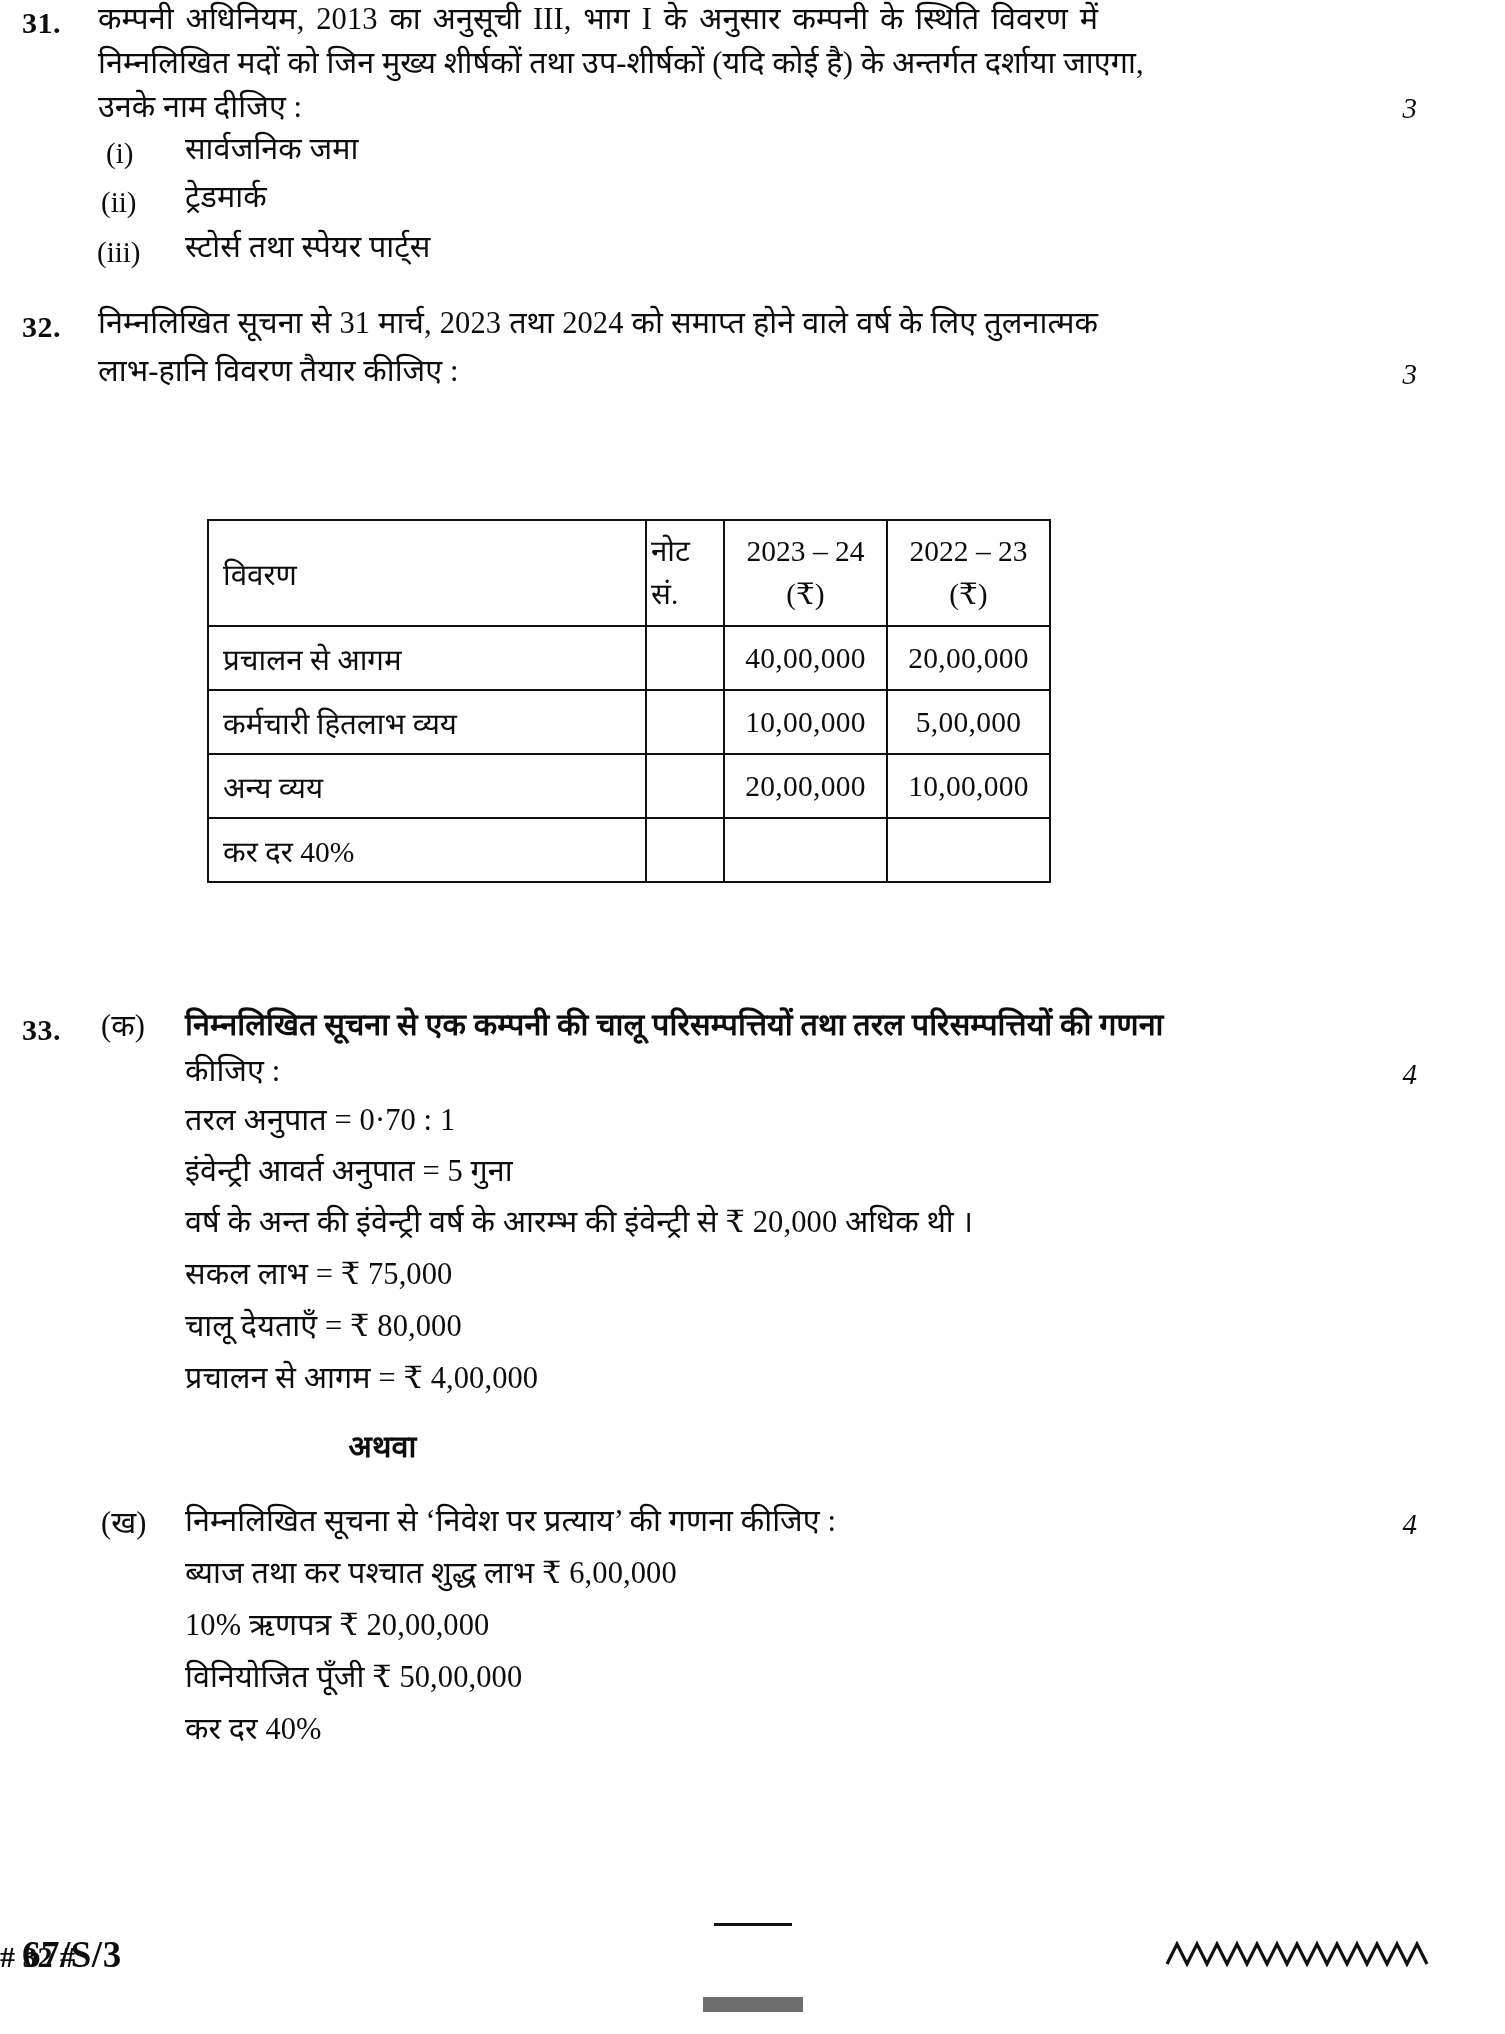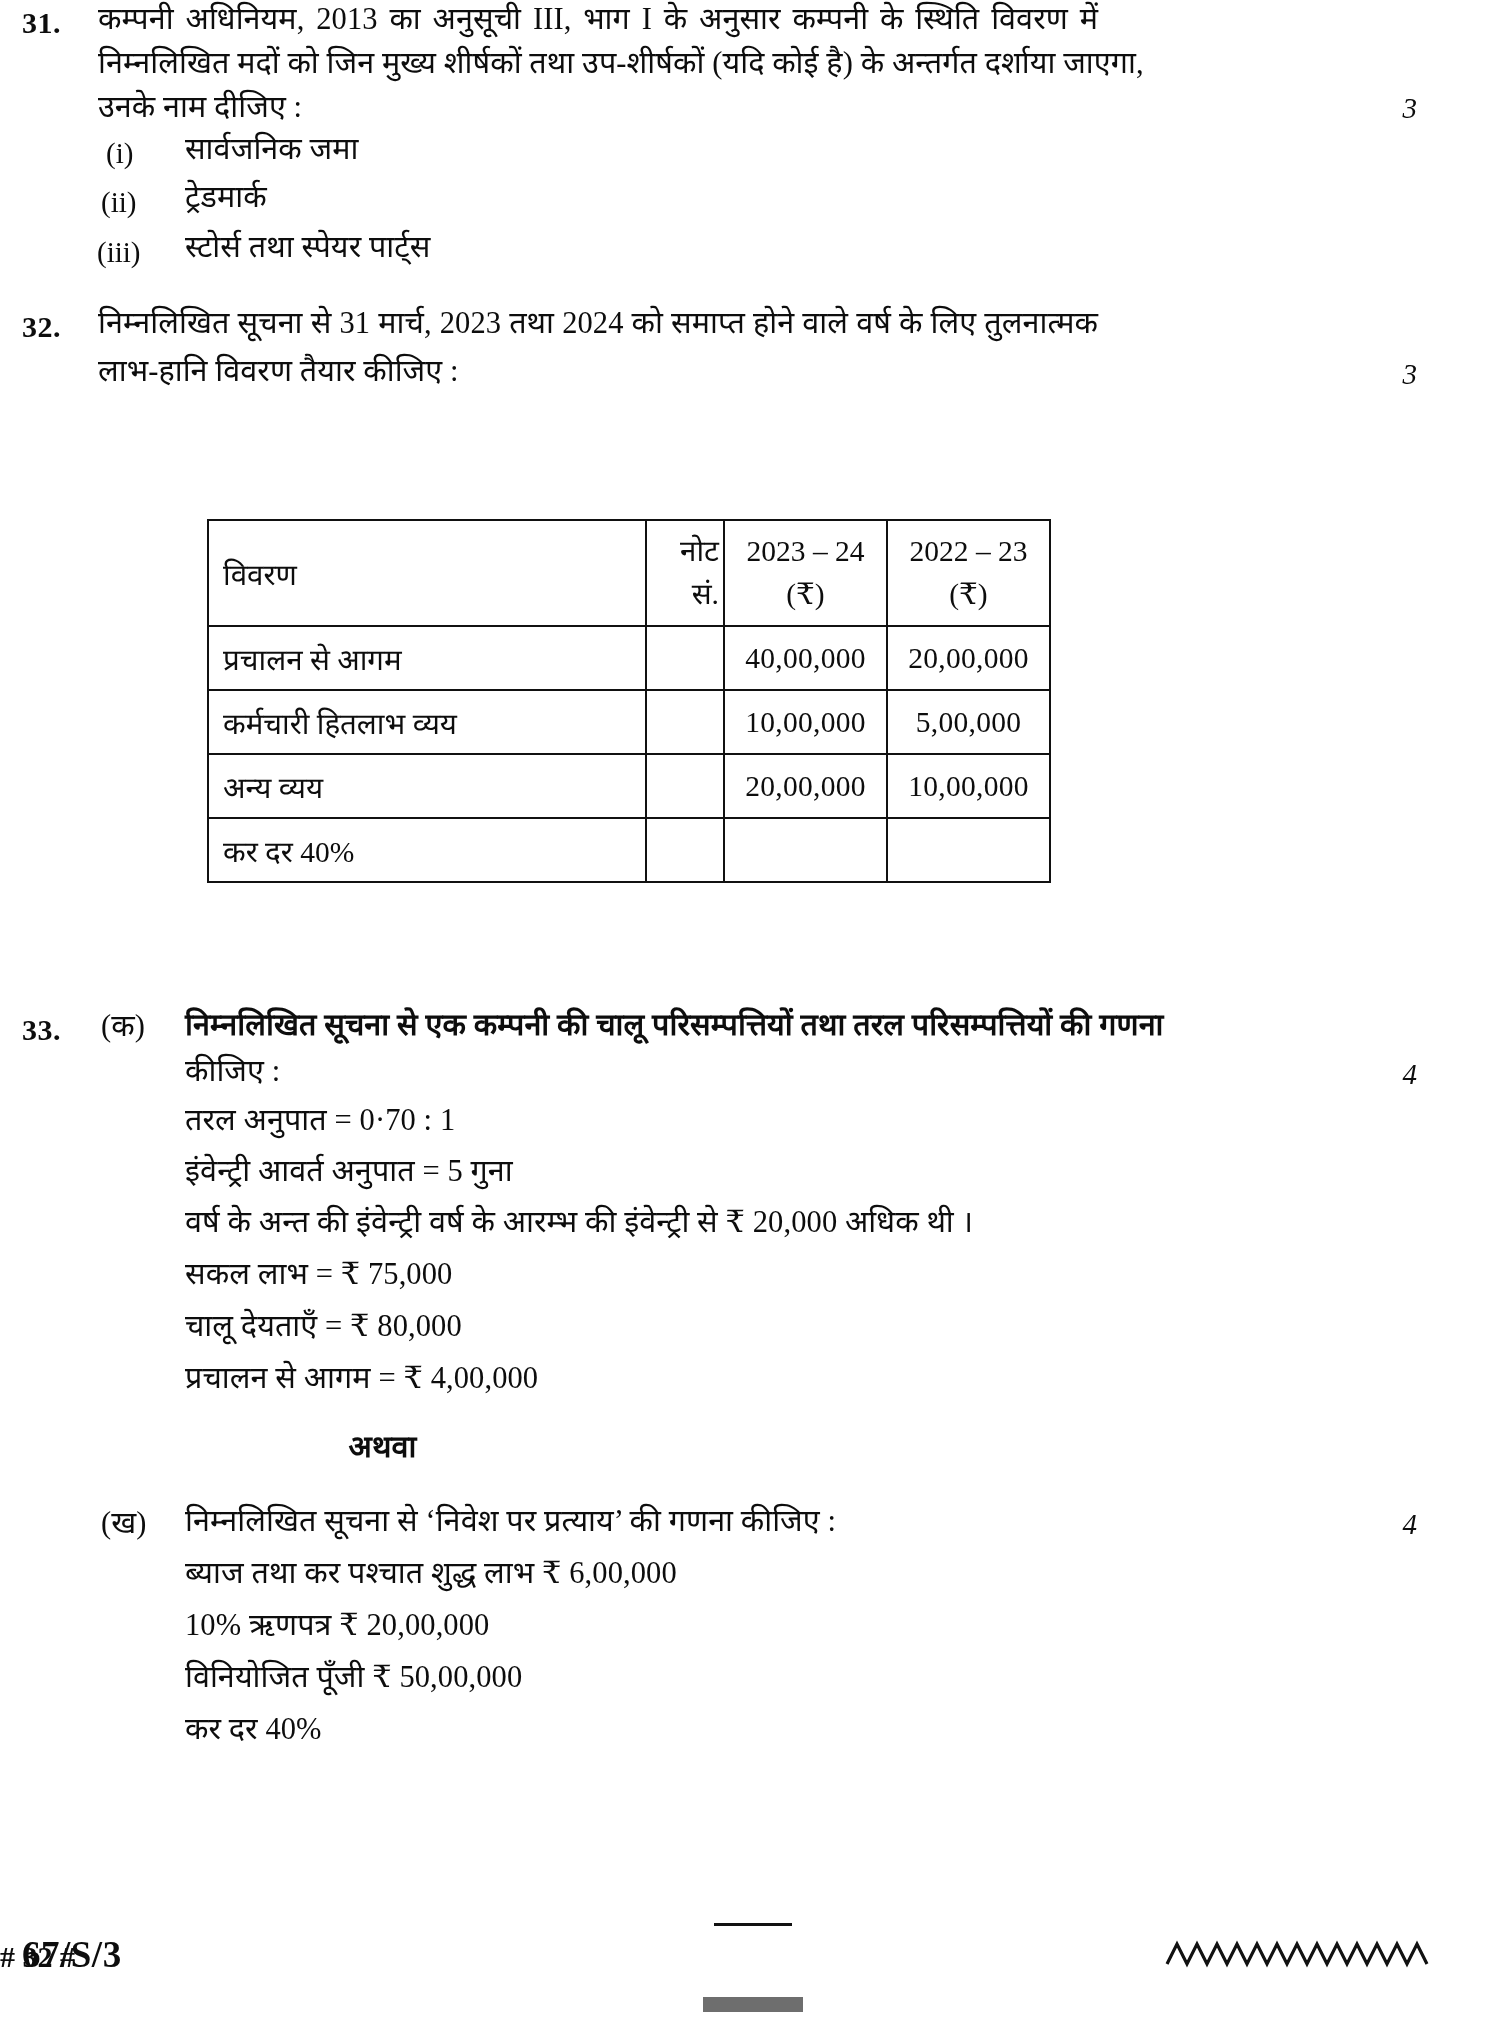--- a/index.html
+++ b/index.html
@@ -78,21 +78,21 @@
   .c-y2  { width: 163px; }
 
   .hd-part {
     height: 104px;
     padding-left: 14px !important;
     vertical-align: middle;
     text-align: left;
   }
   .hd-note {
     height: 104px;
-    text-align: right;
+    text-align: left;
     line-height: 1.45;
     padding: 0 4px !important;
   }
   .hd-yr {
     height: 104px;
     text-align: center;
     line-height: 1.45;
   }
   .bd-part {
     height: 62px;

